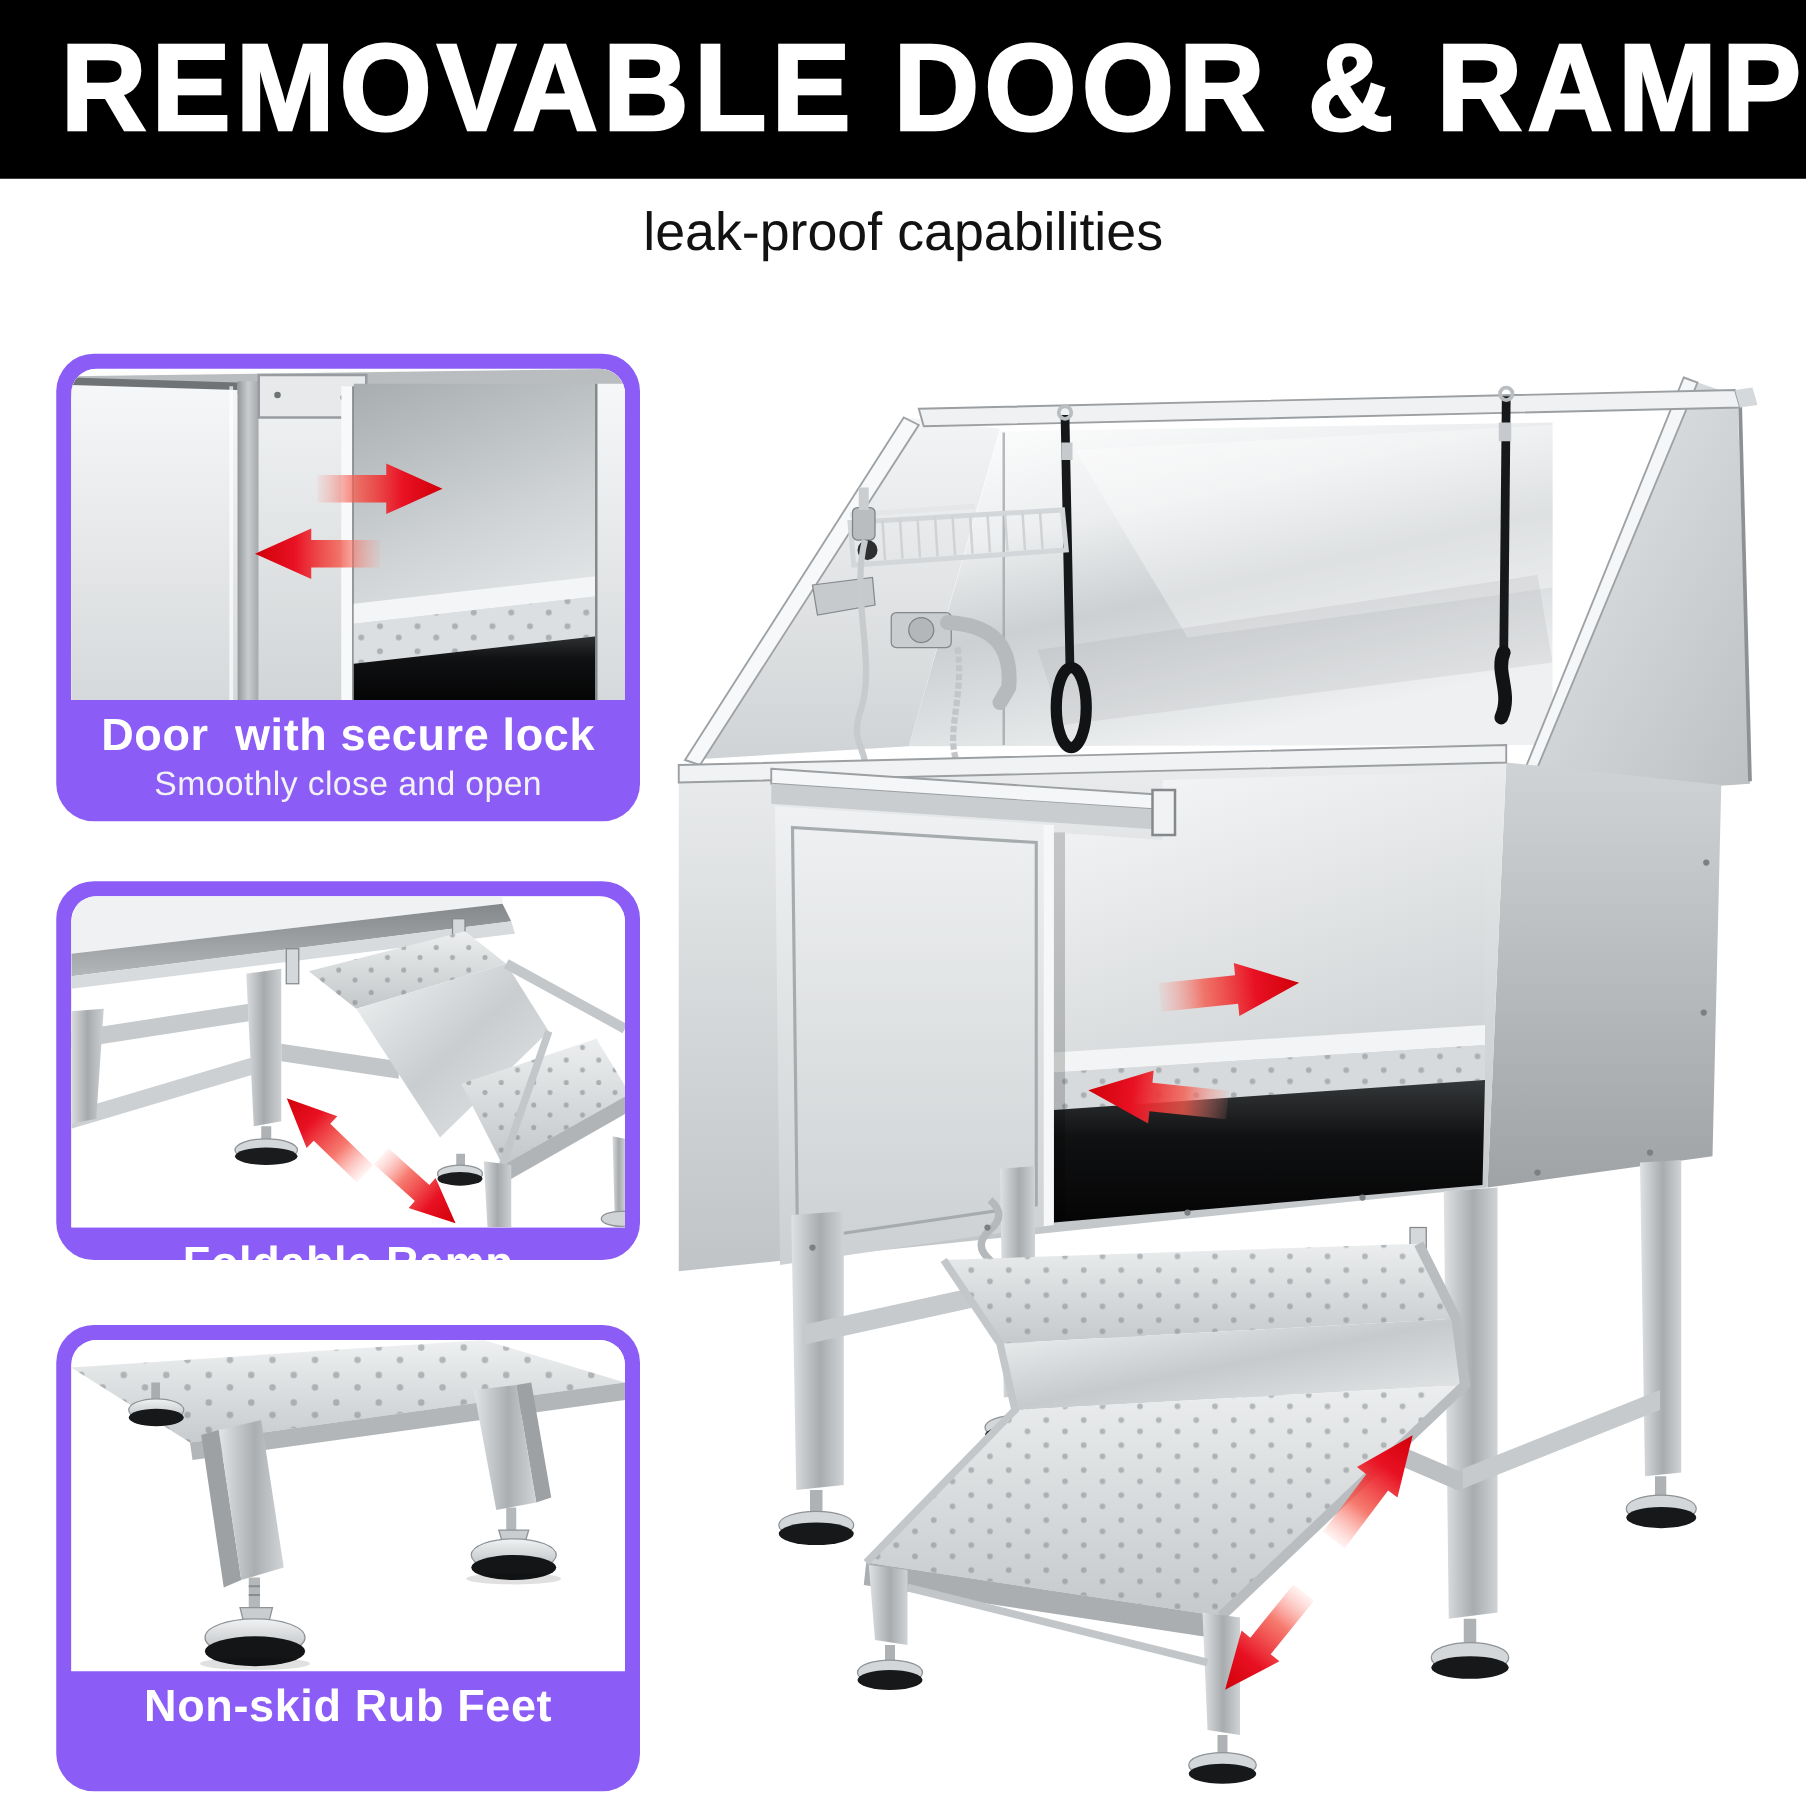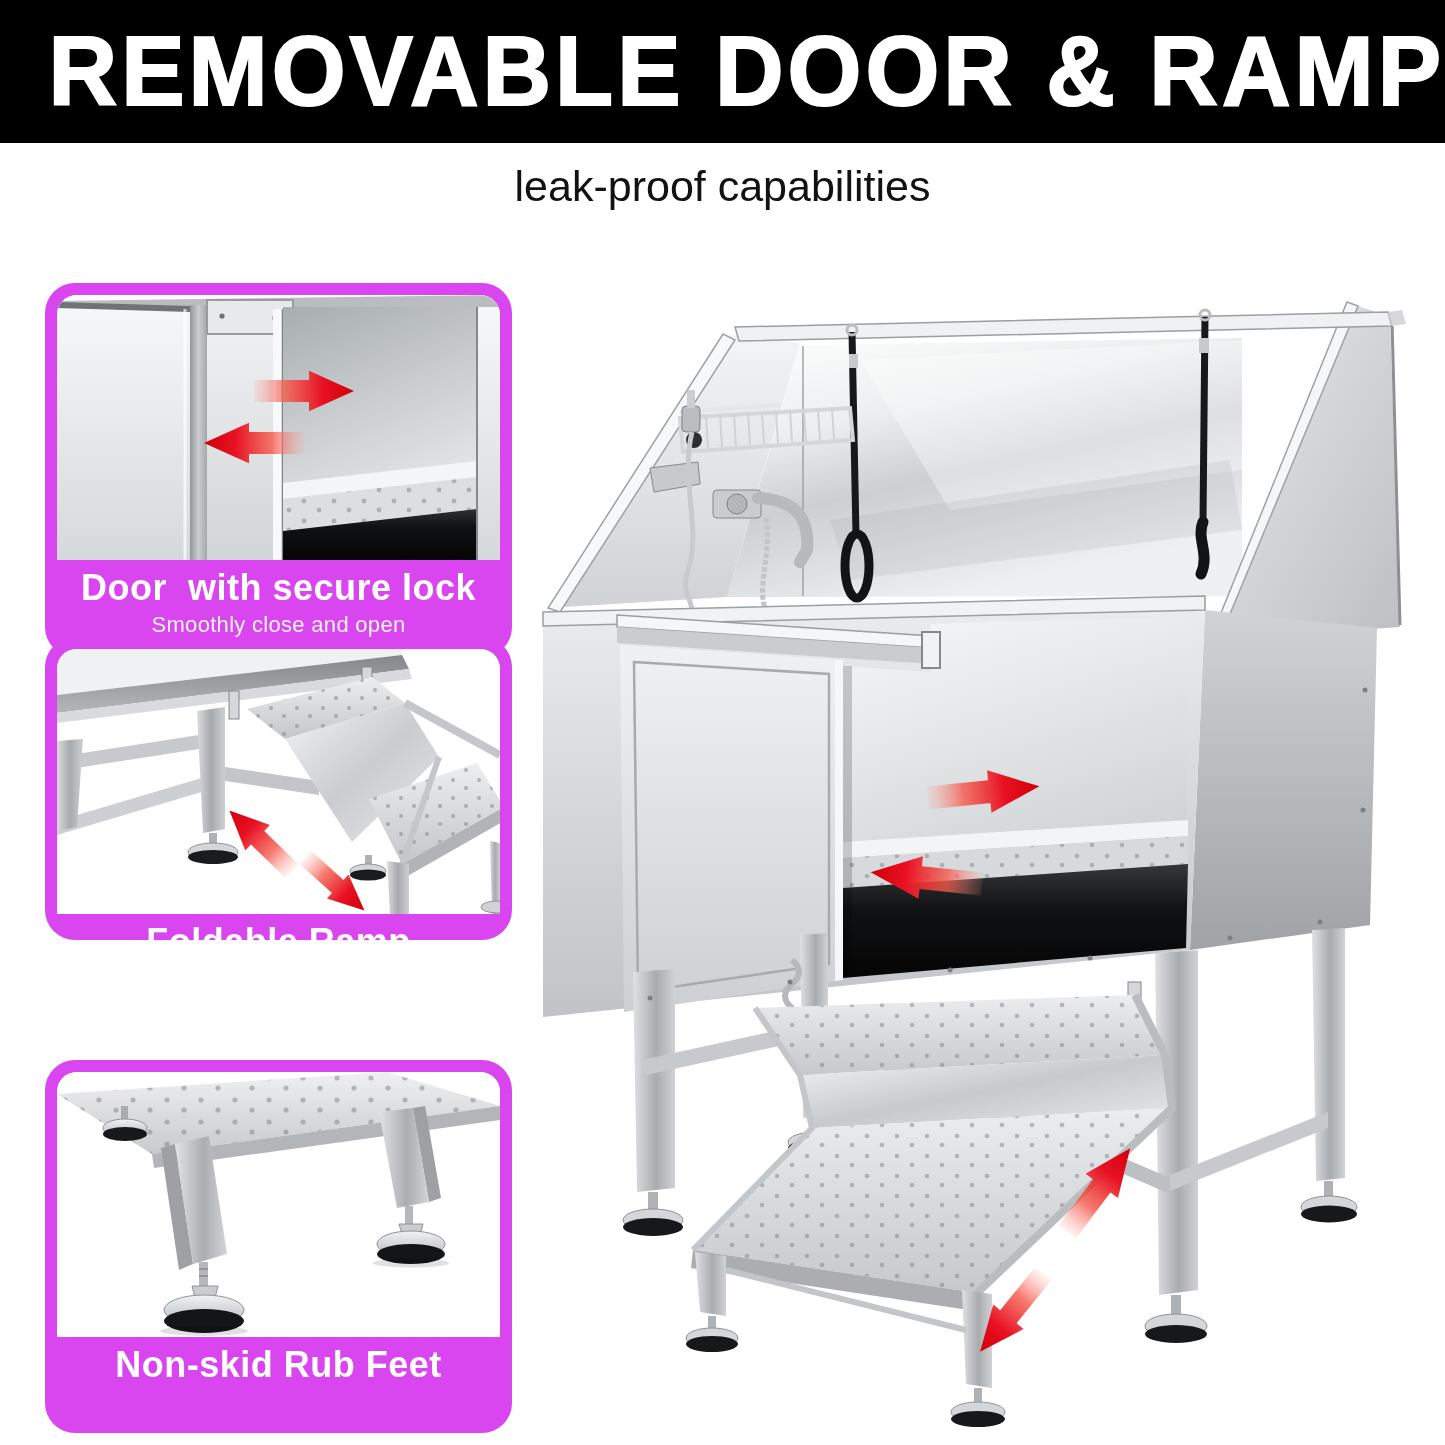--- a/index.html
+++ b/index.html
@@ -4,27 +4,27 @@
 <style>
   html,body{margin:0;padding:0;background:#ffffff;}
   body{width:1445px;height:1445px;position:relative;overflow:hidden;
        font-family:"Liberation Sans",sans-serif;-webkit-font-smoothing:antialiased;}
   .header{position:absolute;left:0;top:0;width:1445px;height:143px;background:#000;
           display:flex;align-items:center;justify-content:flex-end;}
   .header h1{margin:0;color:#fff;font-size:95px;font-weight:700;letter-spacing:4px;
              transform:scaleY(1.04);-webkit-text-stroke:2px #fff;white-space:nowrap;}
   .subtitle{position:absolute;left:0;top:158px;width:1445px;text-align:center;
             color:#121212;font-size:43px;line-height:1.32;font-weight:400;}
-  .inset{position:absolute;left:45px;width:467px;background:#d946ef;border-radius:30px;}
+  .inset{position:absolute;left:45px;width:467px;background:#8b5cf6;border-radius:30px;}
   .inset .photo{margin:12px 12px 0 12px;height:265px;border-radius:20px 20px 0 0;
                 overflow:hidden;background:#fff;position:relative;}
   .inset .photo svg{display:block;width:443px;height:265px;}
   .cap{width:100%;text-align:center;color:#fff;}
   .cap-title{font-size:36px;font-weight:700;margin-top:7px;white-space:pre-wrap;letter-spacing:0.5px;}
-  .cap-sub{font-size:22px;font-weight:400;margin-top:3px;letter-spacing:0.3px;color:#f2f2f2;}
+  .cap-sub{font-size:27px;font-weight:400;margin-top:3px;letter-spacing:0.3px;color:#f2f2f2;}
   .mainphoto{position:absolute;left:530px;top:270px;width:915px;height:1175px;}
   .mainphoto svg{display:block;width:915px;height:1175px;}
 </style>
 </head>
 <body>
 
 <div class="header">
   <h1>REMOVABLE DOOR &amp; RAMP</h1>
 </div>
 <div class="subtitle">
@@ -101,21 +101,21 @@
         <path d="M0,-14 L55,-14 L55,-26 L100,0 L55,26 L55,14 L0,14 Z" fill="url(#aArr)"></path>
         </g>
     </svg>
   </div>
   <div class="cap">
     <div class="cap-title">Door  with secure lock</div>
     <div class="cap-sub">Smoothly close and open</div>
   </div>
 </div>
 
-<div class="inset" style="top:637px;height:303px;">
+<div class="inset" style="top:705px;height:303px;">
   <div class="photo">
     <svg viewBox="0 0 443 265" preserveAspectRatio="none">
       <defs>
         <linearGradient id="bBand" x1="0" y1="0" x2="0" y2="1">
             <stop offset="0" stop-color="#84888b"></stop>
             <stop offset="1" stop-color="#b3b7ba"></stop>
           </linearGradient>
         <linearGradient id="bLeg" x1="0" y1="0" x2="1" y2="0">
             <stop offset="0" stop-color="#dadcde"></stop>
             <stop offset=".5" stop-color="#a6aaad"></stop>

